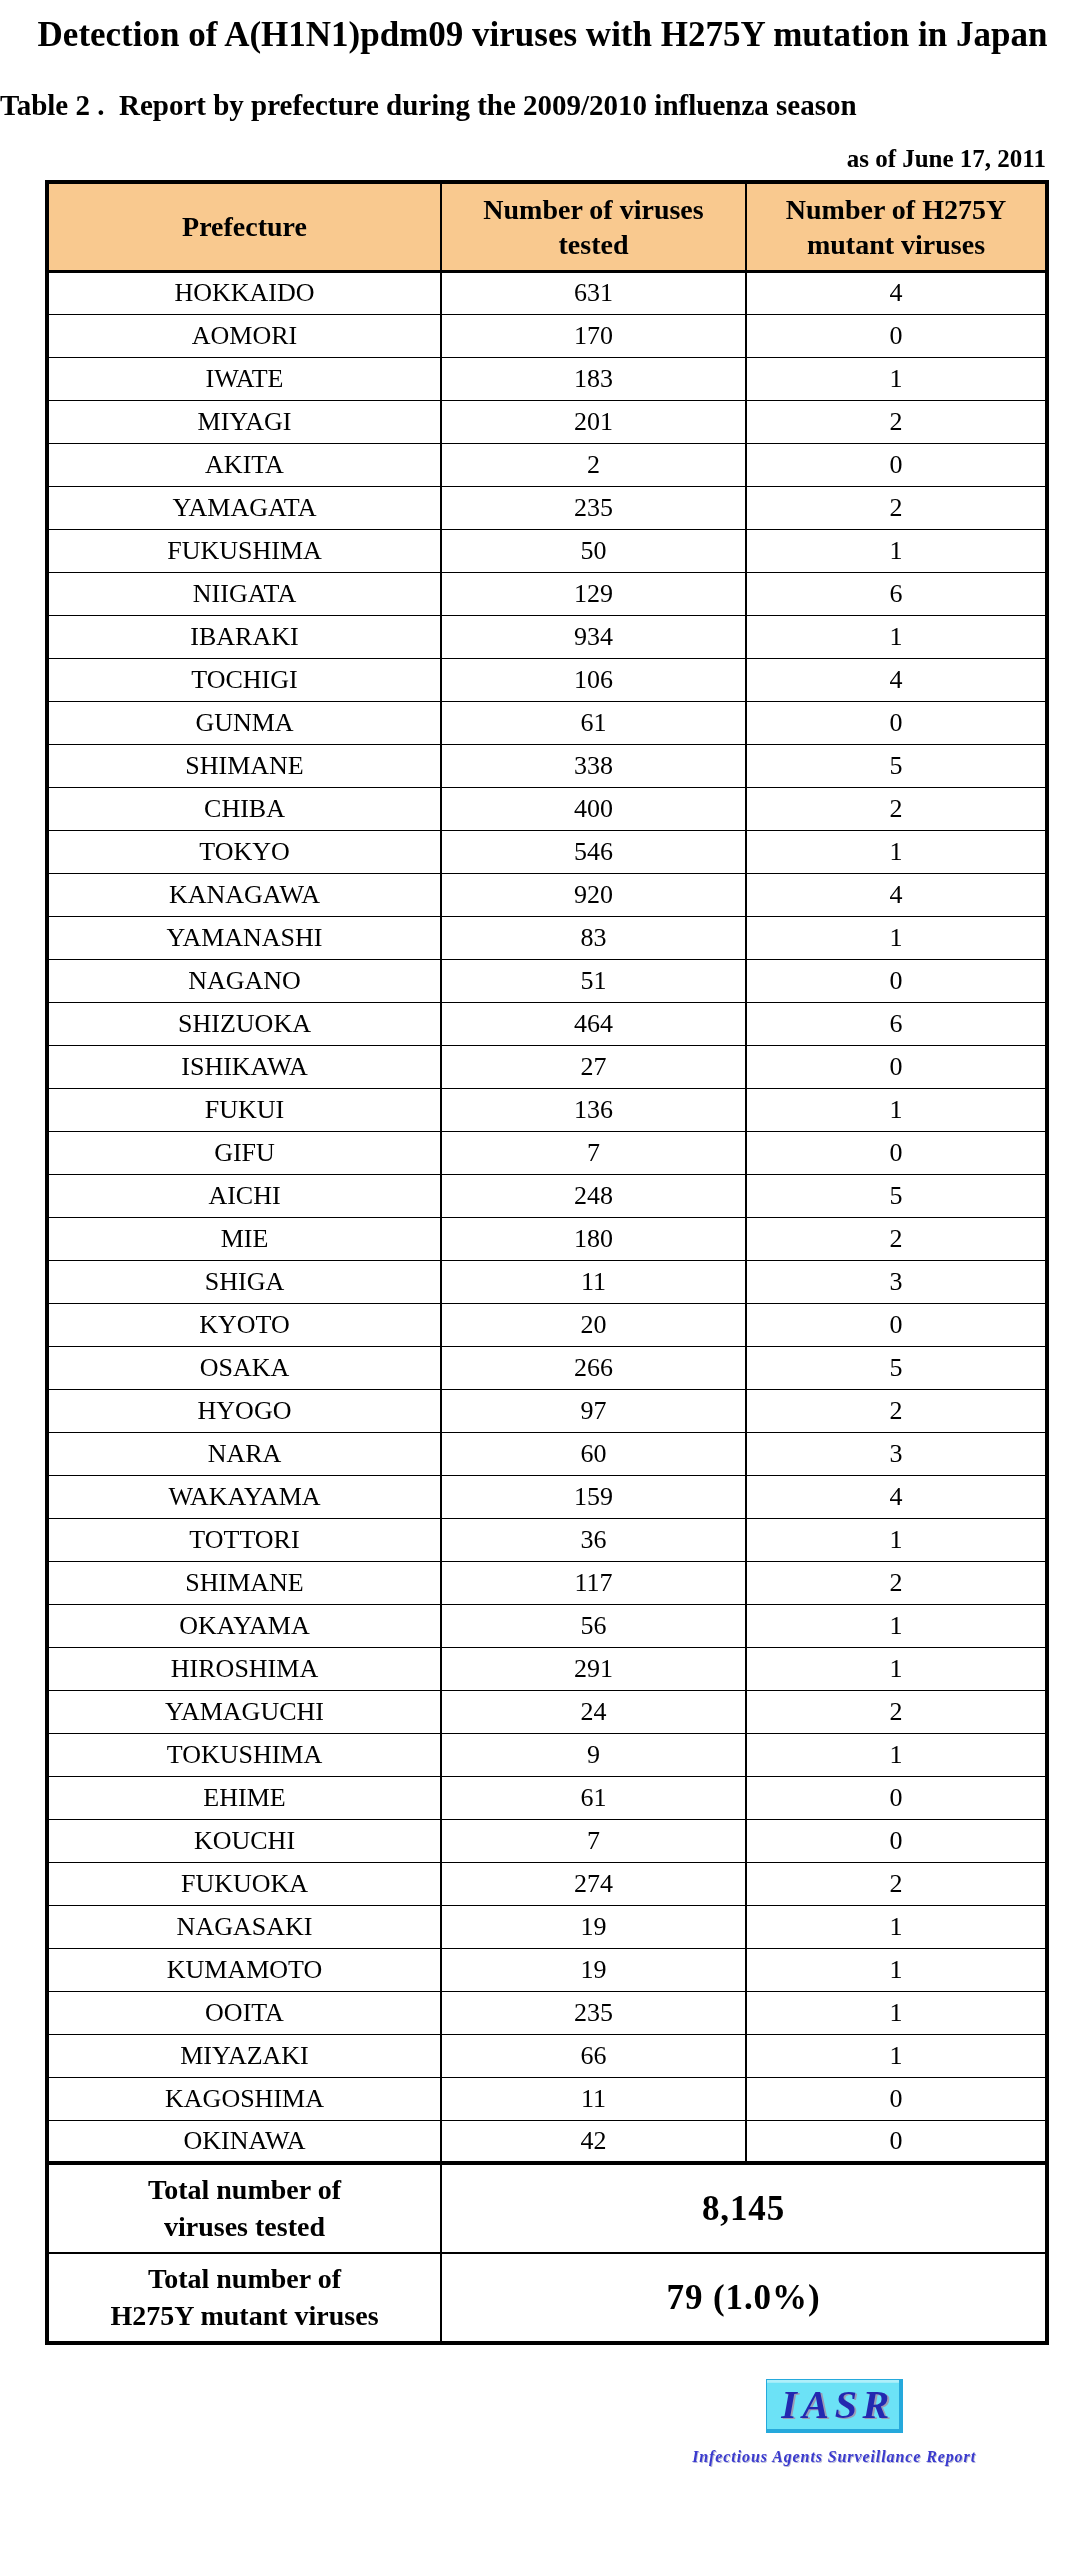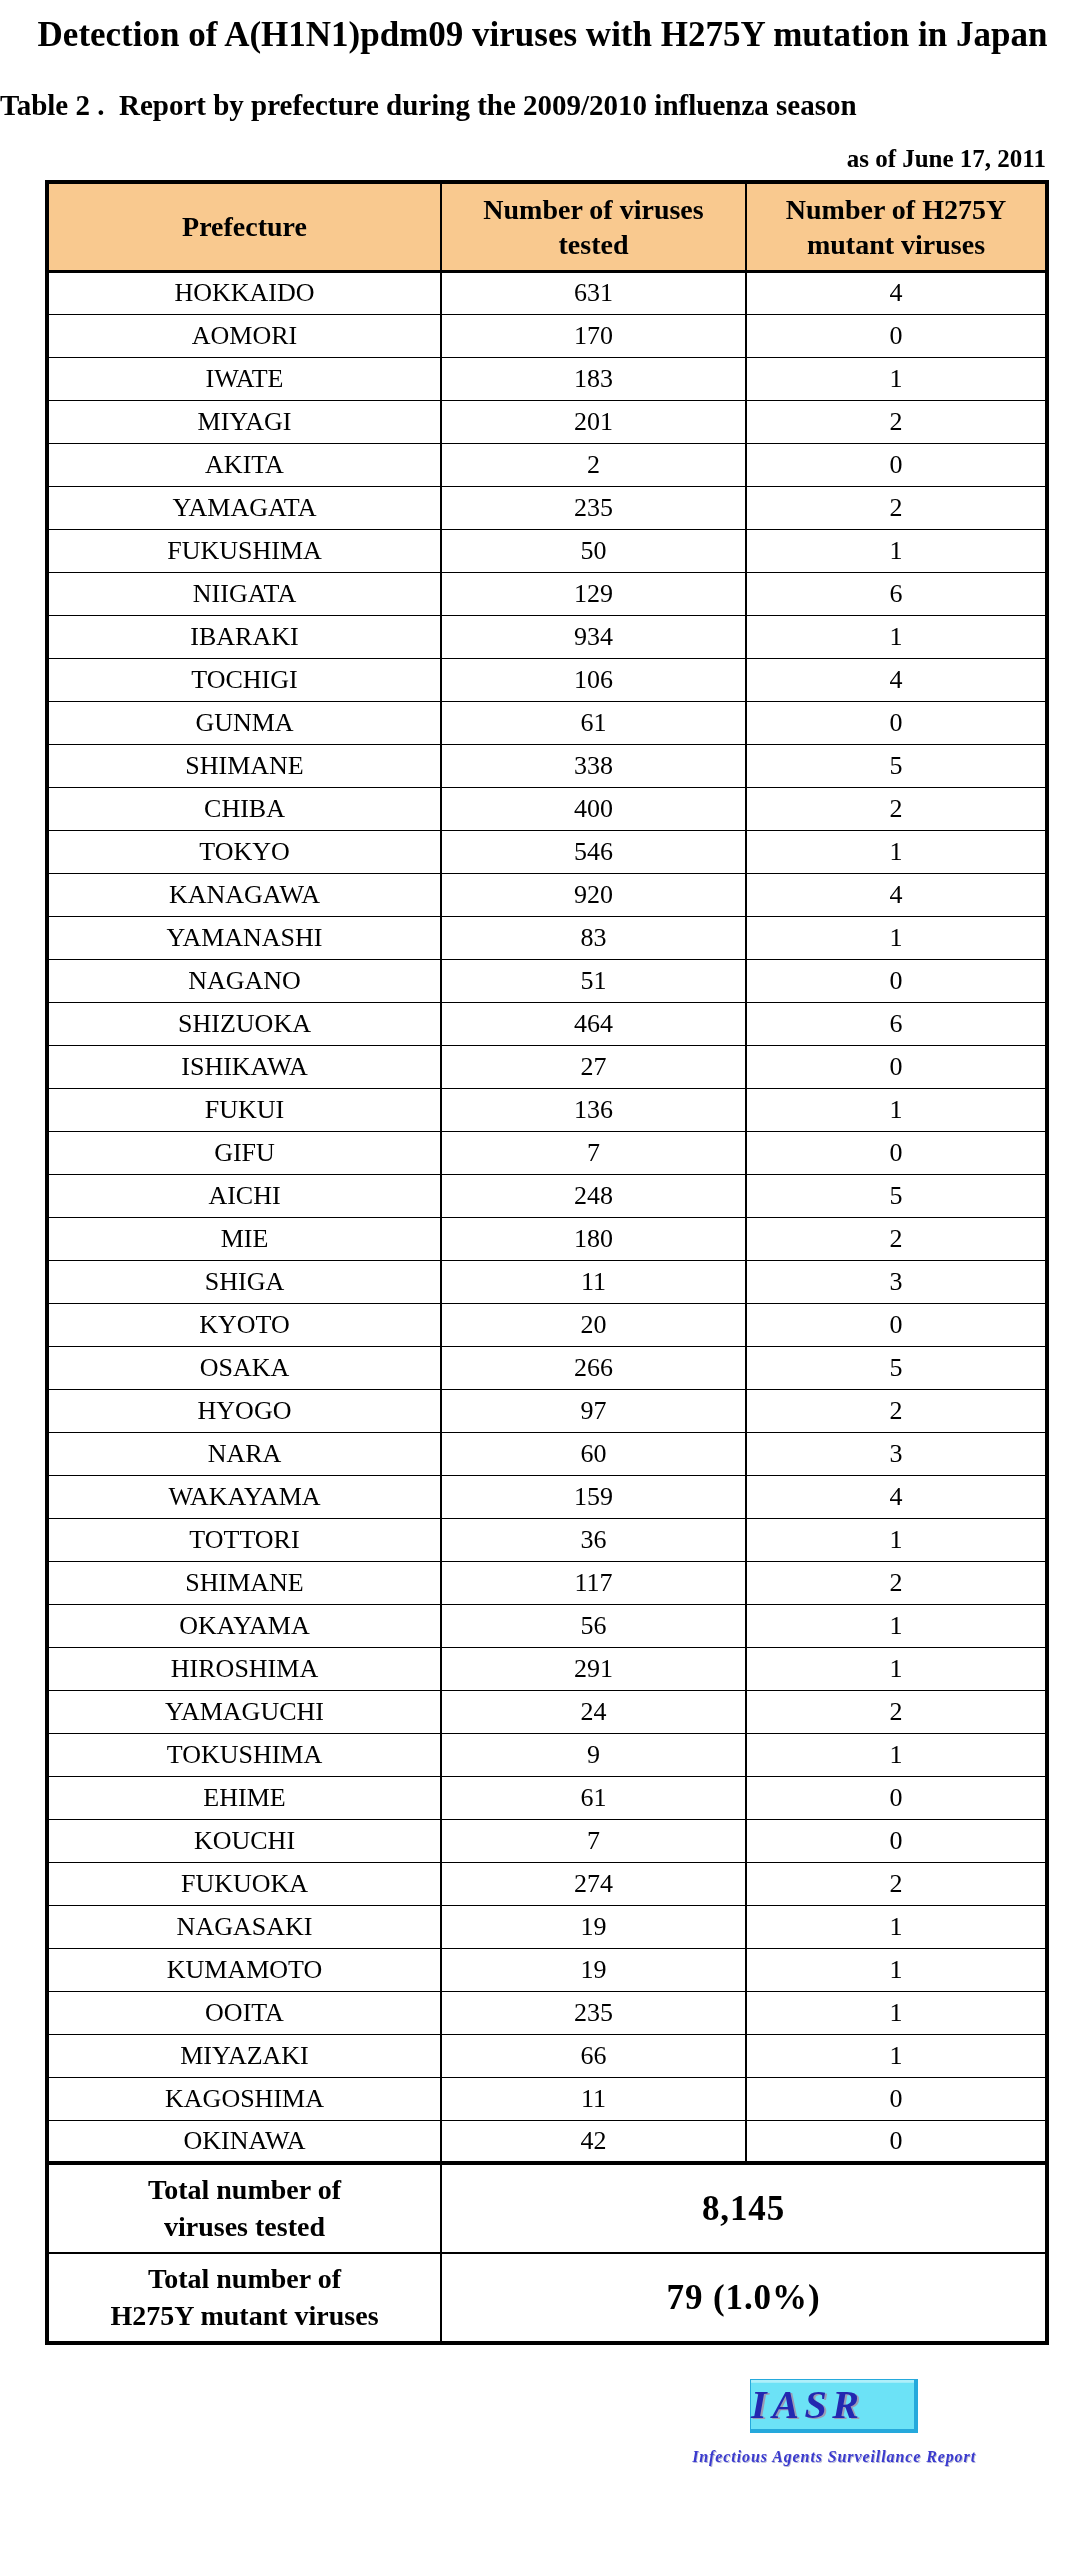--- a/index.html
+++ b/index.html
@@ -91,29 +91,29 @@
     letter-spacing:0.9px;
   }
   .logo-area{
     display:flex;
     flex-direction:column;
     align-items:center;
     width:max-content;
     margin:34px 109px 0 auto;
   }
   .logo-box{
-    width:168px;
+    width:137px;
     height:54px;
     background:var(--logo-bg);
     border:1.9px solid var(--logo-border);
     border-right-width:4.7px;
     border-bottom-width:4.7px;
     display:flex;
     align-items:center;
-    justify-content:flex-start;
+    justify-content:flex-end;
     box-shadow:inset 0 2.8px 0 rgba(255,255,255,0.45);
   }
   .logo-text{
     font-style:italic;
     font-weight:bold;
     font-size:40px;
     letter-spacing:5.6px;
     color:var(--logo-text);
     text-shadow:1.9px 0.9px 0 #9b9bb5;
     line-height:1;

